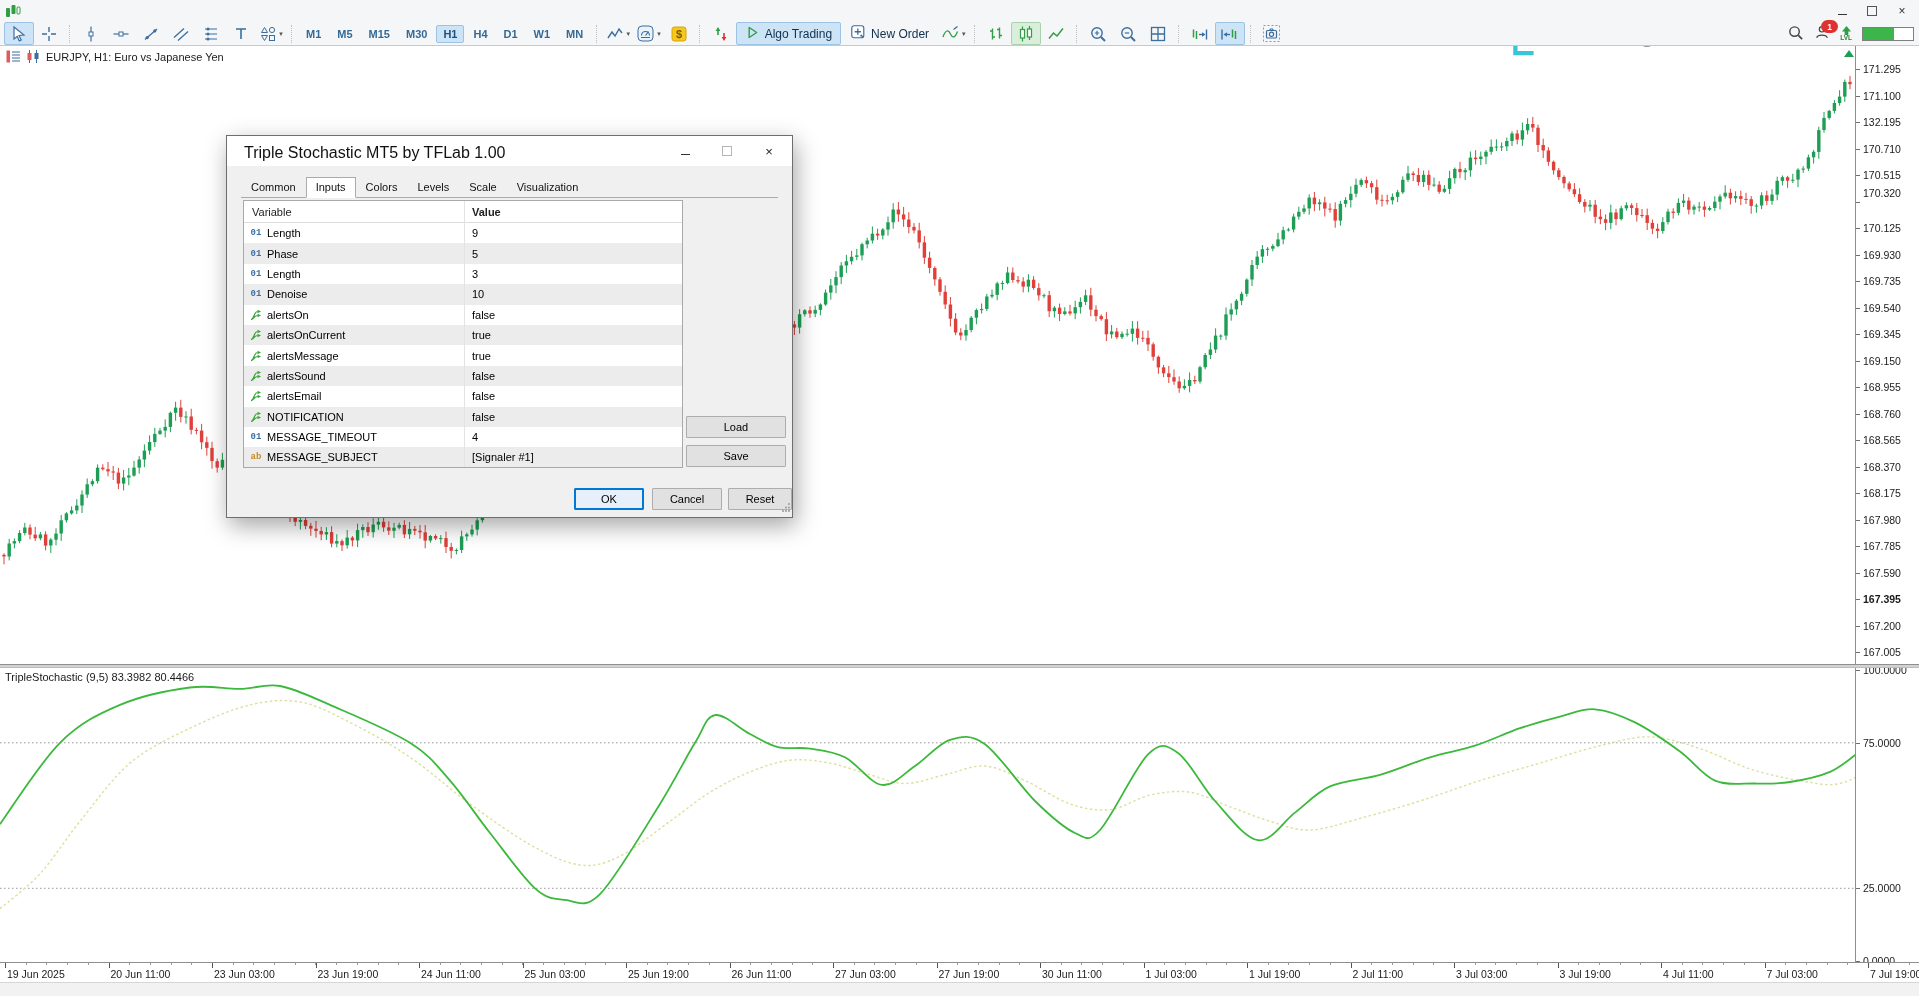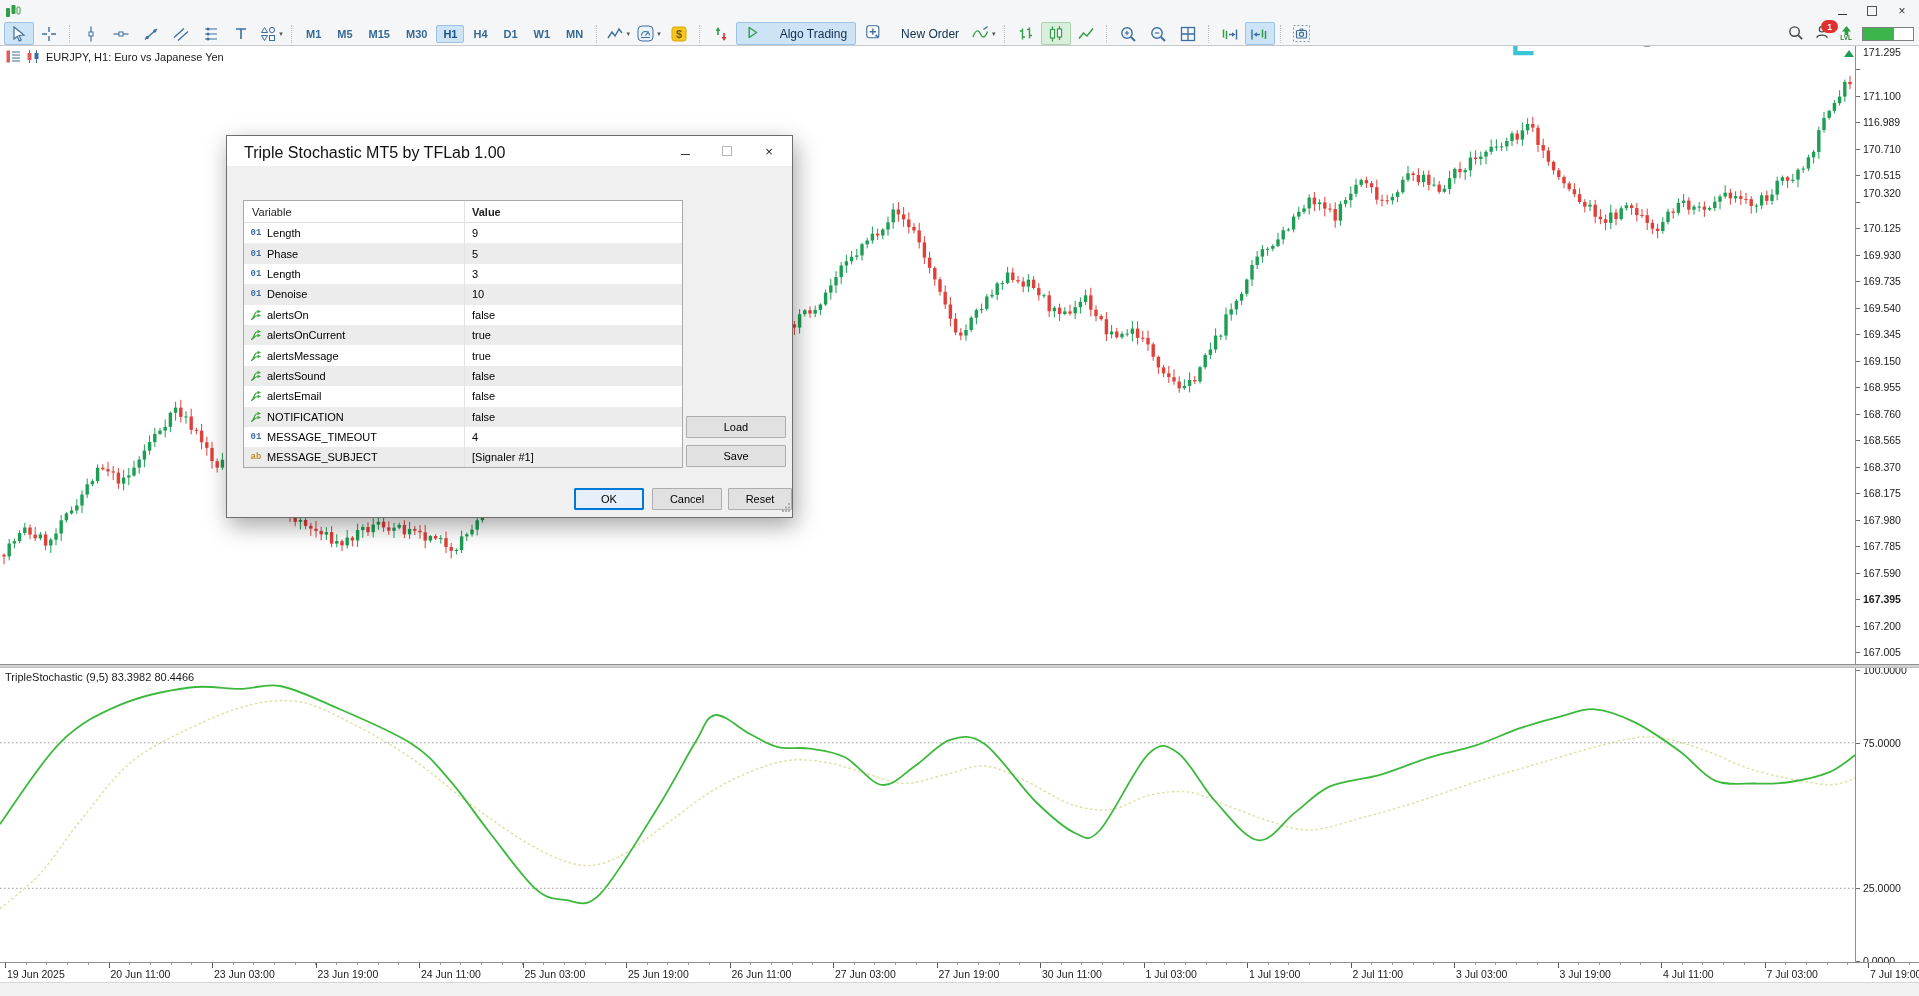--- a/index.html
+++ b/index.html
@@ -24,21 +24,21 @@
   .tgroup{display:flex;align-items:center;}
   .tsep{width:1px;height:18px;border-left:1px dotted #bfbfbf;margin:0 5px;}
   .tbtn{min-width:24px;height:21px;display:flex;align-items:center;justify-content:center;
         border-radius:2px;border:1px solid transparent;padding:0 2px;}
   .tbtn.sel{background:#cde3f6;border-color:#9cc3e5;}
   .tbtn.selg{background:#d9efdb;border-color:#a8d3ac;}
   .tbtn svg{display:block;}
   .dd{font-size:7px;color:#555;margin-left:2px;}
   .tf{font-size:11px;font-weight:700;color:#356a97;padding:2px 6px;border-radius:2px;border:1px solid transparent;margin:0 1px;}
   .tf.active{background:#cde3f6;border-color:#9cc3e5;color:#1c5182;}
-  .tlabelbtn{display:flex;align-items:center;gap:20px;font-size:12px;color:#10304f;height:21px;
+  .tlabelbtn{display:flex;align-items:center;gap:5px;font-size:12px;color:#10304f;height:21px;
              padding:0 8px;border-radius:2px;border:1px solid transparent;}
   .tlabelbtn.sel{background:#cde3f6;border-color:#9cc3e5;}
   #toolbar-right{position:absolute;right:5px;top:0;height:24px;display:flex;align-items:center;gap:10px;}
   .userwrap{position:relative;}
   .badge{position:absolute;top:-4px;right:-8px;min-width:13px;height:13px;border-radius:7px;background:#e03131;
          color:#fff;font-size:8.5px;font-weight:700;display:flex;align-items:center;justify-content:center;padding:0 2px;}
   .lvlwrap{display:flex;flex-direction:column;align-items:center;line-height:1;}
   .lvltext{font-size:6.5px;font-weight:700;color:#2e7d32;margin-top:-1px;}
   .connbar{width:50px;height:12px;border:1px solid #7f7f7f;background:#fff;}
   .connfill{width:62%;height:100%;background:#3cb54a;}
@@ -1107,25 +1107,25 @@
         <line x1="0" y1="742.8" x2="1855" y2="742.8" stroke="#9a9a9a" stroke-width="1" stroke-dasharray="1.5 2.5"></line>
         <line x1="0" y1="888.3" x2="1855" y2="888.3" stroke="#9a9a9a" stroke-width="1" stroke-dasharray="1.5 2.5"></line>
         <path d="M0 908.6 C6.7 902.8 26.7 888.3 40 873.7 C53.3 859.2 65.0 839.8 80 821.3 C95.0 802.9 111.7 778.6 130 763.1 C148.3 747.6 170.0 737.9 190 728.2 C210.0 718.5 231.7 709.3 250 704.9 C268.3 700.6 283.3 699.1 300 702.0 C316.7 704.9 331.7 713.2 350 722.4 C368.3 731.6 390.0 743.7 410 757.3 C430.0 770.9 450.0 789.3 470 803.9 C490.0 818.4 511.7 834.4 530 844.6 C548.3 854.8 565.0 863.0 580 865.0 C595.0 866.9 605.0 863.5 620 856.2 C635.0 849.0 655.0 832.0 670 821.3 C685.0 810.6 696.7 800.5 710 792.2 C723.3 784.0 736.7 777.2 750 771.9 C763.3 766.5 776.7 761.7 790 760.2 C803.3 758.8 816.7 760.7 830 763.1 C843.3 765.5 857.5 771.4 870 774.8 C882.5 778.2 892.5 783.5 905 783.5 C917.5 783.5 931.7 777.7 945 774.8 C958.3 771.9 971.7 765.1 985 766.0 C998.3 767.0 1010.8 774.3 1025 780.6 C1039.2 786.9 1055.8 799.0 1070 803.9 C1084.2 808.7 1096.7 811.1 1110 809.7 C1123.3 808.2 1136.7 798.0 1150 795.1 C1163.3 792.2 1176.7 790.3 1190 792.2 C1203.3 794.2 1216.7 801.9 1230 806.8 C1243.3 811.6 1256.7 817.4 1270 821.3 C1283.3 825.2 1295.0 830.5 1310 830.0 C1325.0 829.6 1341.7 823.3 1360 818.4 C1378.3 813.6 1400.0 807.3 1420 801.0 C1440.0 794.6 1460.0 786.9 1480 780.6 C1500.0 774.3 1520.0 768.9 1540 763.1 C1560.0 757.3 1581.7 750.0 1600 745.7 C1618.3 741.3 1633.3 736.4 1650 736.9 C1666.7 737.4 1683.3 743.2 1700 748.6 C1716.7 753.9 1733.3 763.6 1750 768.9 C1766.7 774.3 1785.0 778.2 1800 780.6 C1815.0 783.0 1826.7 786.4 1840 783.5 C1853.3 780.6 1867.0 770.4 1880 763.1 C1893.0 755.8 1911.7 743.7 1918 739.8" fill="none" stroke="#dede9e" stroke-width="1.4" stroke-dasharray="2.5 2.5"></path>
         <path d="M0 824.2 C10.0 810.6 40.0 762.6 60 742.8 C80.0 722.9 98.3 714.1 120 704.9 C141.7 695.7 170.0 690.1 190 687.5 C210.0 684.8 225.0 689.2 240 688.9 C255.0 688.7 265.0 683.3 280 686.0 C295.0 688.7 308.3 695.5 330 704.9 C351.7 714.4 390.0 730.1 410 742.8 C430.0 755.4 436.7 765.5 450 780.6 C463.3 795.6 475.8 815.0 490 833.0 C504.2 850.9 522.5 877.1 535 888.3 C547.5 899.4 554.2 898.9 565 899.9 C575.8 900.9 584.2 910.1 600 894.1 C615.8 878.1 644.2 829.1 660 803.9 C675.8 778.6 685.8 757.5 695 742.8 C704.2 728.0 705.8 716.6 715 715.1 C724.2 713.6 739.5 728.7 750 734.0 C760.5 739.4 768.0 744.7 778 747.1 C788.0 749.5 798.8 746.9 810 748.6 C821.2 750.3 833.0 751.2 845 757.3 C857.0 763.4 870.3 783.5 882 784.9 C893.7 786.4 903.7 773.5 915 766.0 C926.3 758.5 938.3 743.5 950 739.8 C961.7 736.2 970.8 734.0 985 744.2 C999.2 754.4 1020.0 786.2 1035 801.0 C1050.0 815.7 1064.2 828.1 1075 833.0 C1085.8 837.8 1087.8 843.1 1100 830.0 C1112.2 817.0 1135.0 767.2 1148 754.4 C1161.0 741.5 1166.8 745.2 1178 752.9 C1189.2 760.7 1201.7 786.4 1215 801.0 C1228.3 815.5 1244.7 838.3 1258 840.2 C1271.3 842.2 1283.0 821.6 1295 812.6 C1307.0 803.6 1315.8 792.7 1330 786.4 C1344.2 780.1 1363.3 779.6 1380 774.8 C1396.7 769.9 1414.2 762.1 1430 757.3 C1445.8 752.4 1460.0 750.5 1475 745.7 C1490.0 740.8 1505.8 733.1 1520 728.2 C1534.2 723.4 1547.5 719.7 1560 716.6 C1572.5 713.4 1582.5 708.3 1595 709.3 C1607.5 710.3 1620.8 715.3 1635 722.4 C1649.2 729.4 1666.7 741.8 1680 751.5 C1693.3 761.2 1702.5 775.2 1715 780.6 C1727.5 785.9 1742.5 783.2 1755 783.5 C1767.5 783.7 1777.5 784.0 1790 782.0 C1802.5 780.1 1818.3 776.9 1830 771.9 C1841.7 766.8 1850.0 758.3 1860 751.5 C1870.0 744.7 1880.3 736.0 1890 731.1 C1899.7 726.3 1913.3 723.8 1918 722.4" fill="none" stroke="#3cb93c" stroke-width="1.8"></path>
       </svg>
     <div id="indicator-label">TripleStochastic (9,5) 83.3982 80.4466</div>
   </div>
 
   <div id="price-axis">
       <div class="pa-tick" style="top: 23px;"></div>
-      <div class="pa-label" style="top: 0;">171.295</div>
+      <div class="pa-label" style="top: 17px;">171.295</div>
       <div class="pa-tick" style="top: 49.52px;"></div>
       <div class="pa-label" style="top: 43.52px;">171.100</div>
       <div class="pa-tick" style="top: 76.04px;"></div>
-      <div class="pa-label" style="top: 70.04px;">116.989</div>
+      <div class="pa-label" style="top: 70.04px;">132.195</div>
       <div class="pa-tick" style="top: 102.56px;"></div>
       <div class="pa-label" style="top: 96.56px;">170.710</div>
       <div class="pa-tick" style="top: 129.08px;"></div>
       <div class="pa-label" style="top: 123.08px;">170.515</div>
       <div class="pa-tick" style="top: 155.6px;"></div>
       <div class="pa-label" style="top: 141px;">170.320</div>
       <div class="pa-tick" style="top: 182.12px;"></div>
       <div class="pa-label" style="top: 176.12px;">170.125</div>
       <div class="pa-tick" style="top: 208.64px;"></div>
       <div class="pa-label" style="top: 202.64px;">169.930</div>
@@ -1309,20 +1309,28 @@
       <div id="dlg-controls">
         <span class="dlg-winbtn">
             <span class="ic-min"></span>
           </span>
         <span class="dlg-winbtn">
             <span class="ic-restore"></span>
           </span>
         <span class="dlg-winbtn">×</span>
       </div>
     </div>
+    <div id="dlg-tabs">
+        <span class="dlg-tab">Common</span>
+        <span class="dlg-tab active">Inputs</span>
+        <span class="dlg-tab">Colors</span>
+        <span class="dlg-tab">Levels</span>
+        <span class="dlg-tab">Scale</span>
+        <span class="dlg-tab">Visualization</span>
+      </div>
     <div id="dlg-table">
       <div id="dlg-coldiv"></div>
       <div class="dlg-thead">
         <span class="th-var">Variable</span>
         <span class="th-val">Value</span>
       </div>
       <div id="dlg-rows">
           <div class="dlg-row">
             <span class="row-icon num">01</span>
             <span class="row-name">Length</span>

